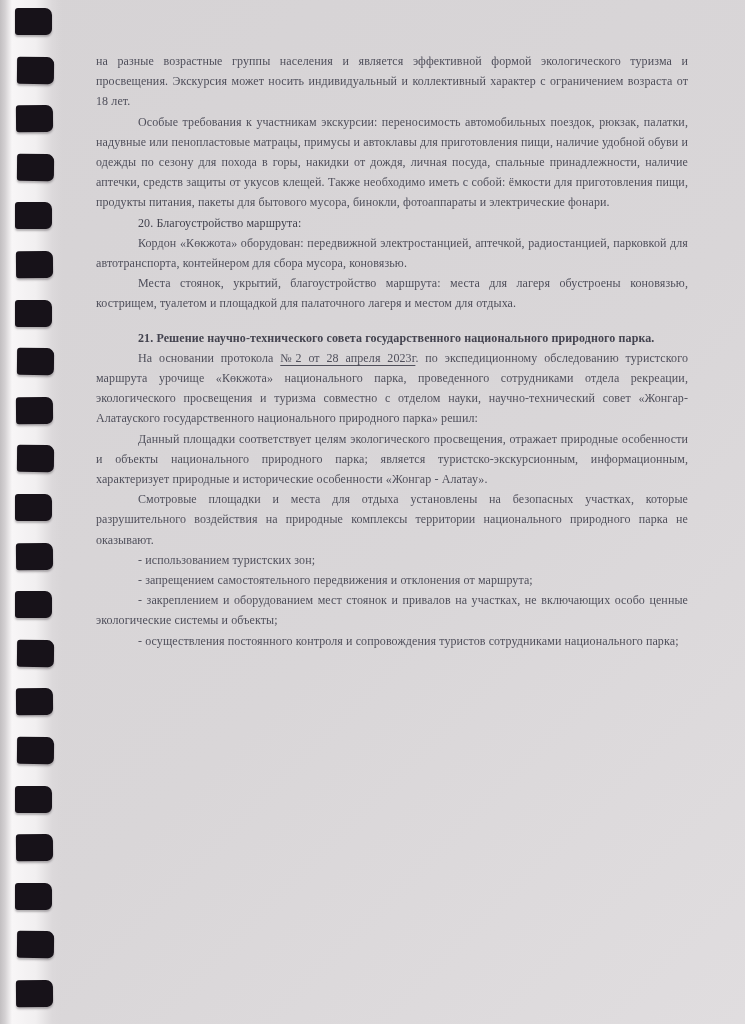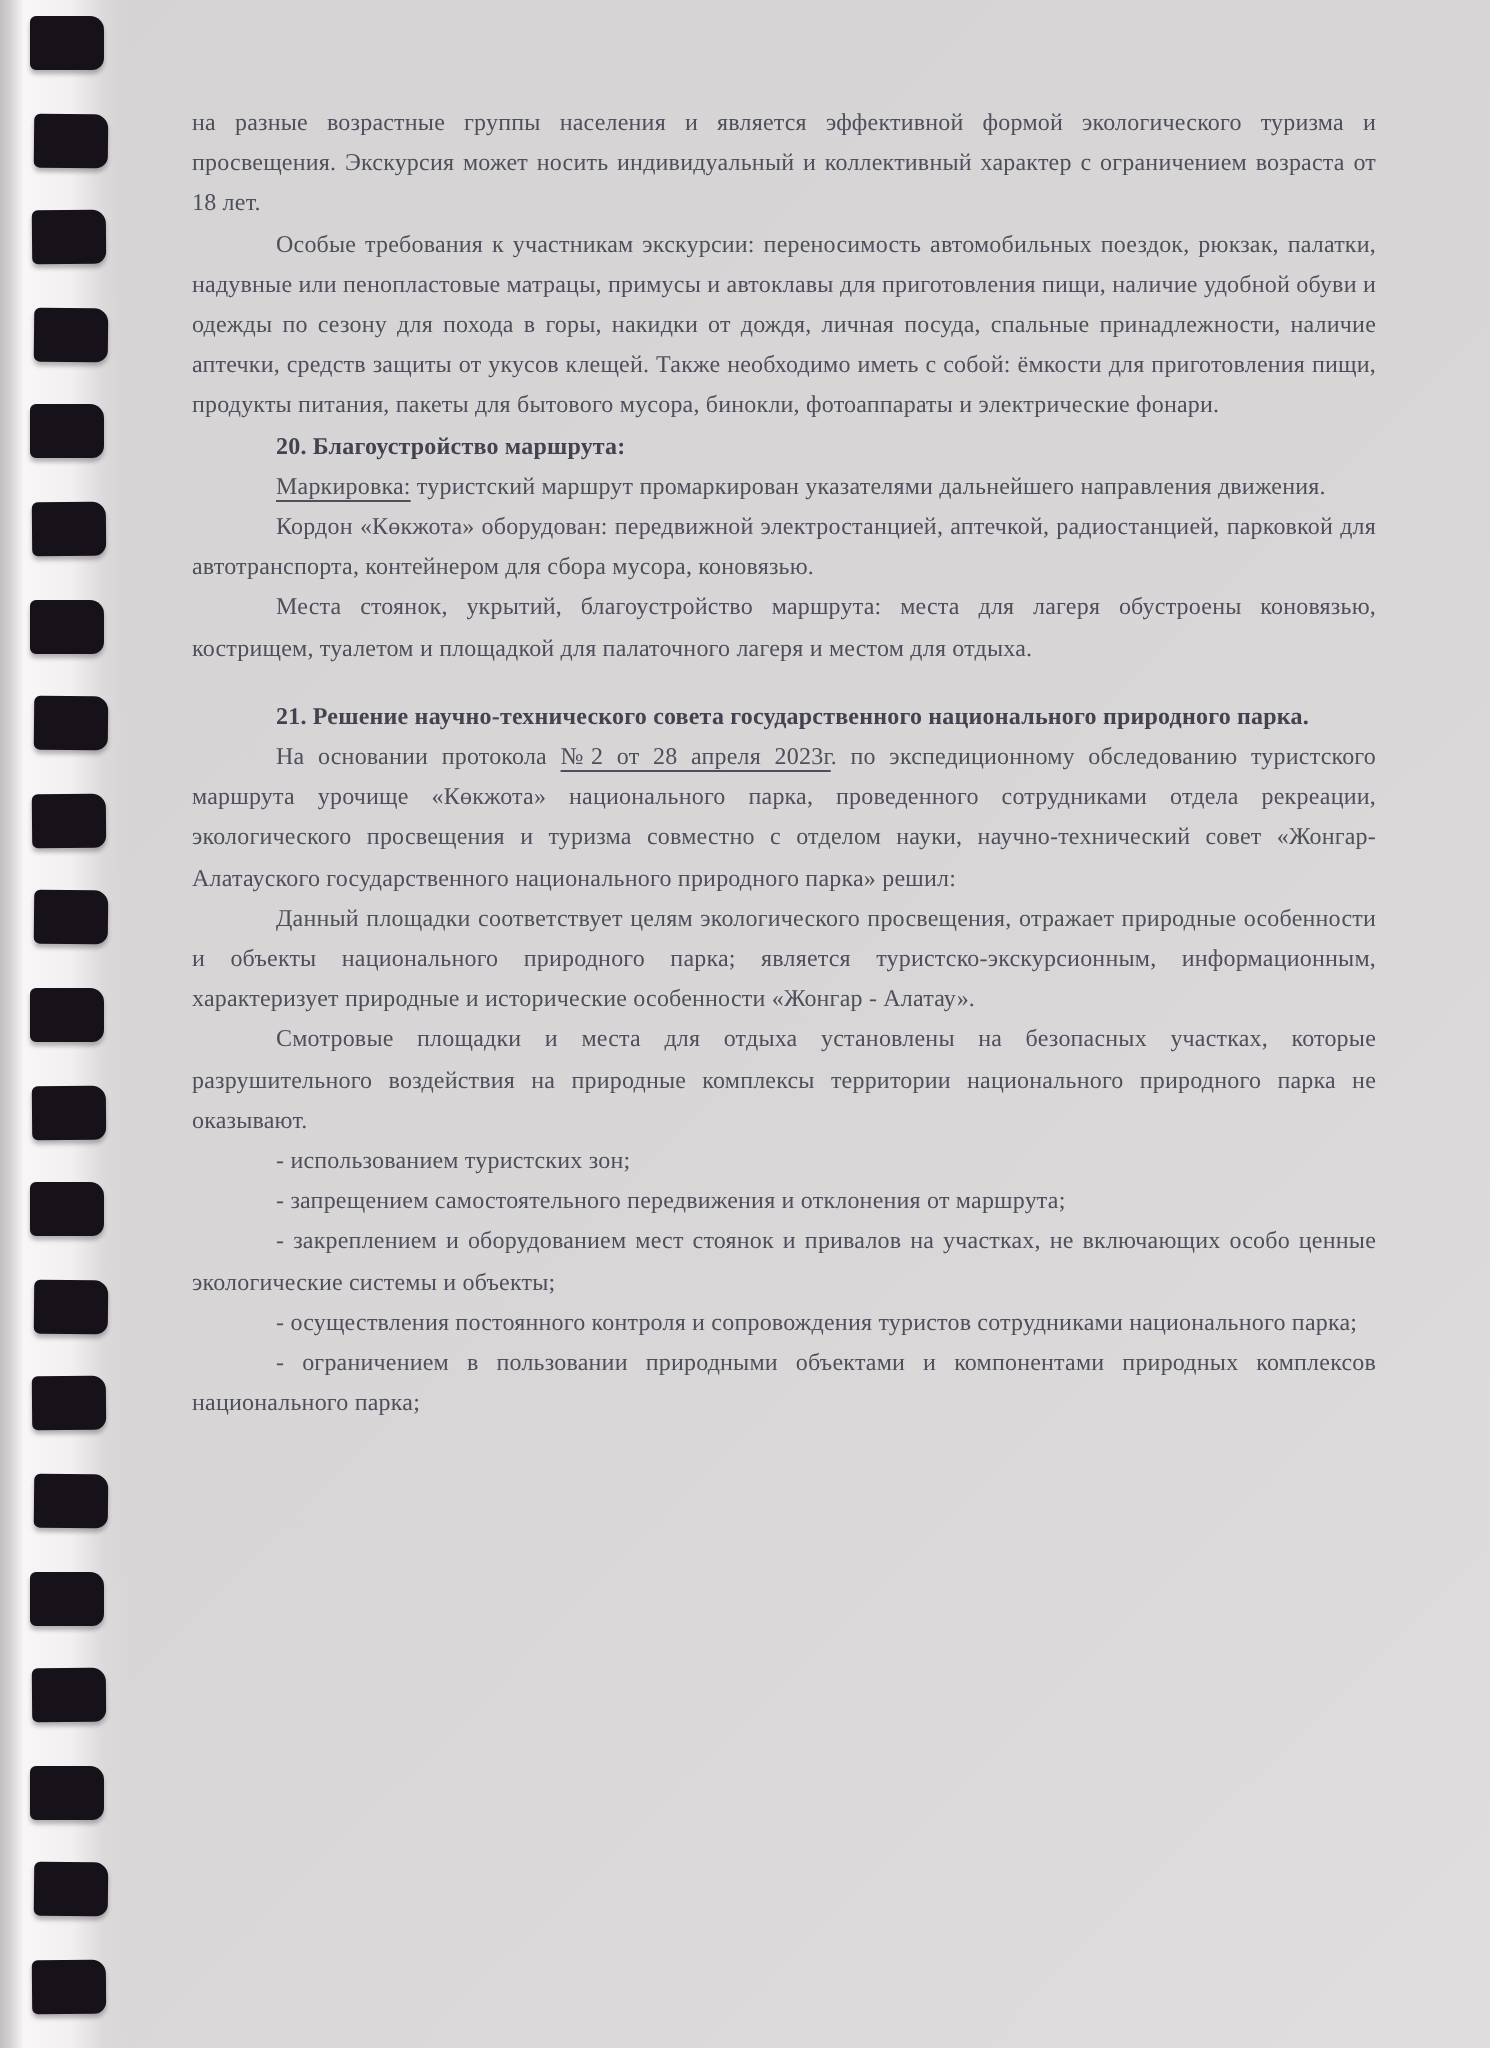--- a/index.html
+++ b/index.html
@@ -49,21 +49,21 @@
     line-height: 20.2px;
     letter-spacing: 0.1px;
   }
   .para {
     margin: 0;
     text-align: justify;
   }
   .body { text-indent: 42px; }
   .cont { text-indent: 0; }
   .heading {
-    font-weight: bold;
+    font-weight: normal;
     text-indent: 42px;
     color: var(--ink-bold, #43434f);
   }
   .hblock {
     font-weight: bold;
     margin-left: 42px;
     margin-top: 14px;
     text-indent: 0;
     color: var(--ink-bold, #43434f);
   }
@@ -99,26 +99,24 @@
         <div class="tooth" style="top: 834.2px; background: rgb(23, 18, 25);"></div>
         <div class="tooth" style="top: 882.8px; background: rgb(23, 18, 25);"></div>
         <div class="tooth" style="top: 931.4px; background: rgb(23, 18, 25);"></div>
         <div class="tooth" style="top: 980px; background: rgb(23, 18, 25);"></div>
       </div>
   </div>
   <main class="doc" id="doc">
       <p class="para cont"><span>на разные возрастные группы населения и является эффективной формой экологического туризма и просвещения. Экскурсия может носить индивидуальный и коллективный характер с ограничением возраста от 18 лет.</span></p>
       <p class="para body"><span>Особые требования к участникам экскурсии: переносимость автомобильных поездок, рюкзак, палатки, надувные или пенопластовые матрацы, примусы и автоклавы для приготовления пищи, наличие удобной обуви и одежды по сезону для похода в горы, накидки от дождя, личная посуда, спальные принадлежности, наличие аптечки, средств защиты от укусов клещей. Также необходимо иметь с собой: ёмкости для приготовления пищи, продукты питания, пакеты для бытового мусора, бинокли, фотоаппараты и электрические фонари.</span></p>
       <p class="para heading"><span>20. Благоустройство маршрута:</span></p>
-      <p class="para body"><span class="u">Маркировка:</span><span> туристский маршрут промаркирован указателями дальнейшего направления движения.</span></p>
       <p class="para body"><span>Кордон «Көкжота» оборудован: передвижной электростанцией, аптечкой, радиостанцией, парковкой для автотранспорта, контейнером для сбора мусора, коновязью.</span></p>
       <p class="para body"><span>Места стоянок, укрытий, благоустройство маршрута: места для лагеря обустроены коновязью, кострищем, туалетом и площадкой для палаточного лагеря и местом для отдыха.</span></p>
       <p class="para hblock"><span>21. Решение научно-технического совета государственного национального природного парка.</span></p>
       <p class="para body"><span>На основании протокола </span><span class="u">№2 от 28 апреля 2023г</span><span>. по экспедиционному обследованию туристского маршрута урочище «Көкжота» национального парка, проведенного сотрудниками отдела рекреации, экологического просвещения и туризма совместно с отделом науки, научно-технический совет «Жонгар-Алатауского государственного национального природного парка» решил:</span></p>
       <p class="para body"><span>Данный площадки соответствует целям экологического просвещения, отражает природные особенности и объекты национального природного парка; является туристско-экскурсионным, информационным, характеризует природные и исторические особенности «Жонгар - Алатау».</span></p>
       <p class="para body"><span>Смотровые площадки и места для отдыха установлены на безопасных участках, которые разрушительного воздействия на природные комплексы территории национального природного парка не оказывают.</span></p>
       <p class="para body"><span>- использованием туристских зон;</span></p>
       <p class="para body"><span>- запрещением самостоятельного передвижения и отклонения от маршрута;</span></p>
       <p class="para body"><span>- закреплением и оборудованием мест стоянок и привалов на участках, не включающих особо ценные экологические системы и объекты;</span></p>
       <p class="para body"><span>- осуществления постоянного контроля и сопровождения туристов сотрудниками национального парка;</span></p>
-      <p class="para body"><span>- ограничением в пользовании природными объектами и компонентами природных комплексов национального парка;</span></p>
     </main>
 </div>
 
 </body></html>

